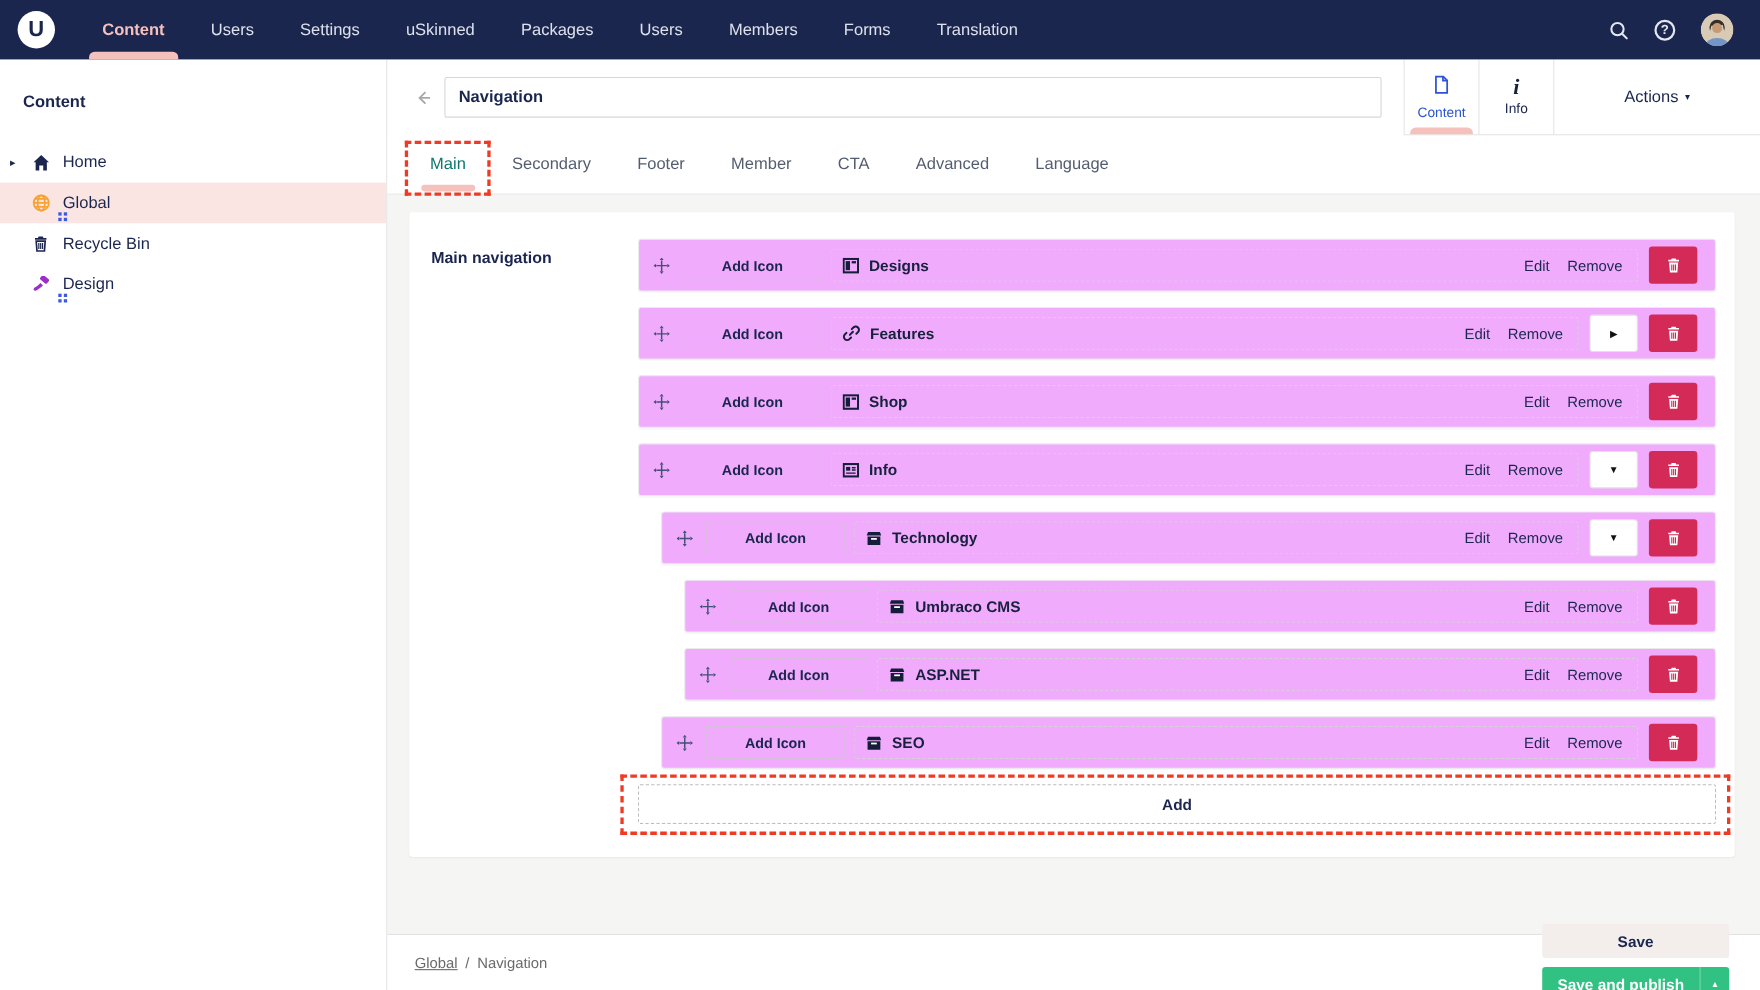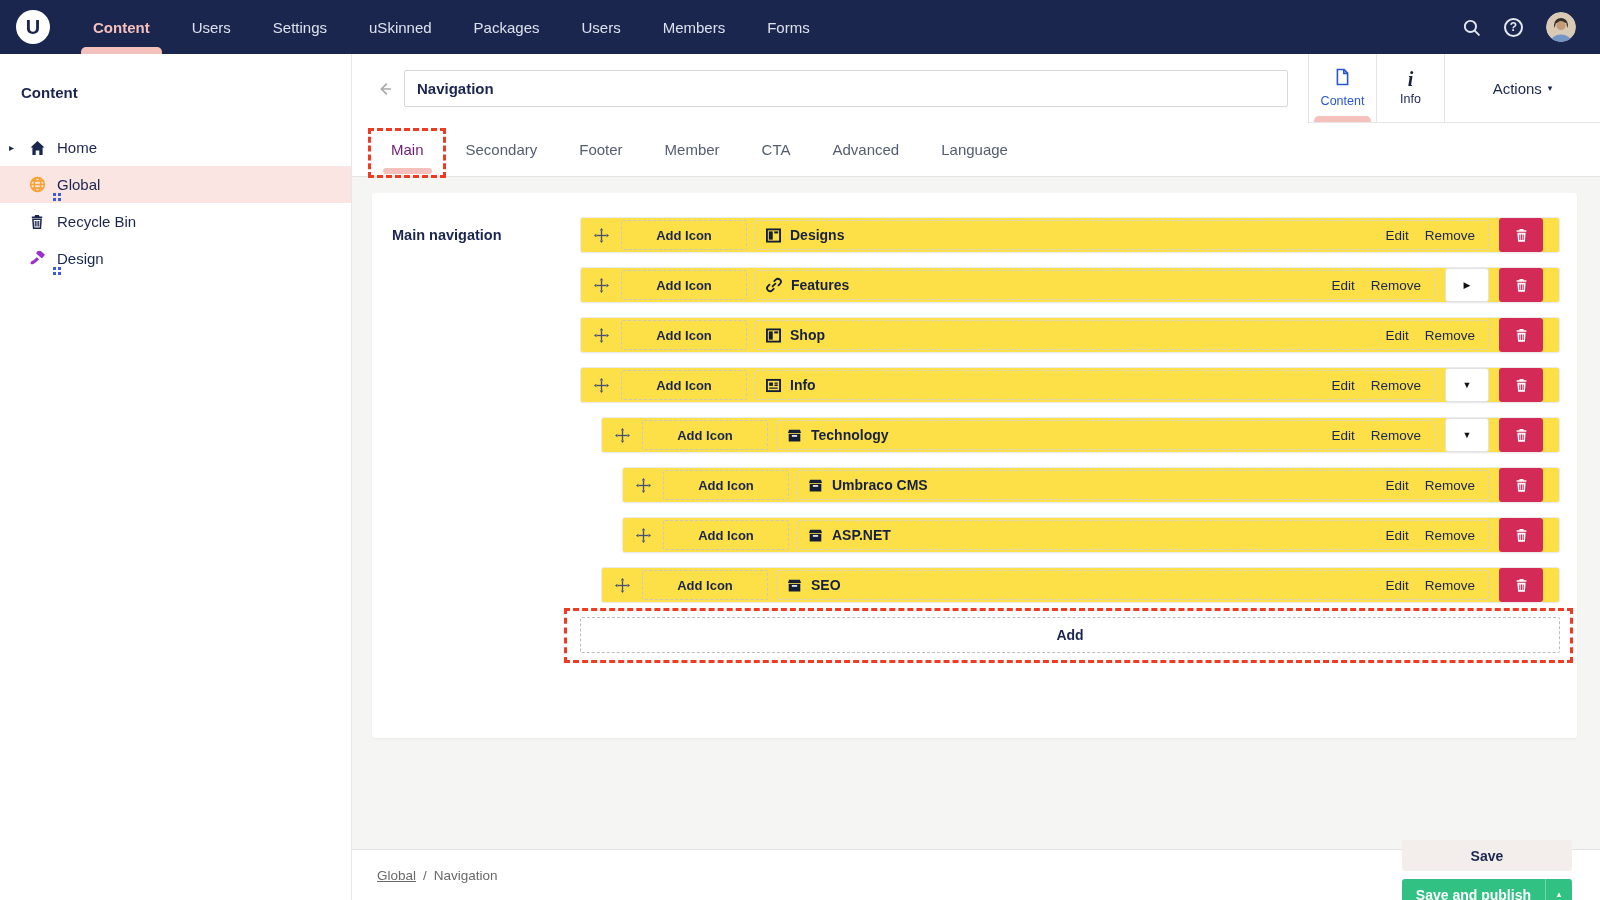--- a/index.html
+++ b/index.html
@@ -35,36 +35,36 @@
   .header-row1 { height:69px; display:flex; align-items:center; padding-left:20px; }
   .back-btn { width:24px; display:flex; justify-content:center; cursor:pointer; flex:0 0 auto; }
   .title-input { flex:1; margin-left:8px; height:37px; border:1px solid #d8d7d5; border-radius:2px; padding:0 12px; font-weight:bold; font-size:15px; color:#1b264f; font-family:inherit; outline:none; min-width:0; }
   .header-right { display:flex; height:100%; margin-left:20px; border-bottom:1px solid #e5e5e5; flex:0 0 auto; }
   .apps-tab { width:68px; display:flex; flex-direction:column; align-items:center; justify-content:center; gap:4px; position:relative; cursor:pointer; border-left:1px solid #e5e5e5; }
   .apps-tab .lbl { font-size:12.5px; }
   .apps-tab.content-tab .lbl { color:#2b55d4; }
   .apps-tab.info-tab .lbl { color:#1b264f; }
   .apps-tab.active::after { content:""; position:absolute; left:5px; right:5px; bottom:0; height:6px; background:#f5c1bc; border-radius:5px 5px 0 0; }
   .info-i { font-family:"Liberation Serif", serif; font-style:italic; font-weight:bold; font-size:20px; color:#17213d; line-height:18px; }
-  .actions-btn { width:156px; border-left:1px solid #e5e5e5; display:flex; align-items:center; justify-content:center; gap:6px; font-size:15px; color:#1b264f; cursor:pointer; }
+  .actions-btn { width:188px; border-left:1px solid #e5e5e5; display:flex; align-items:center; justify-content:center; gap:6px; font-size:15px; color:#1b264f; cursor:pointer; }
   .actions-caret { font-size:9px; color:#1b264f; }
 
   .tabs-row { height:54px; display:flex; align-items:stretch; padding-left:18px; border-bottom:1px solid #e5e5e5; background:#fff; }
   .tab { position:relative; display:flex; align-items:center; padding:0 21px; font-size:15px; color:#545d70; cursor:pointer; }
-  .tab.active { color:#701a75; }
+  .tab.active { color:#0f766e; }
   .tab .pill { position:absolute; left:13px; right:13px; bottom:2px; height:6px; border-radius:4px; background:#f5c1bc; }
   .tab .annotation { position:absolute; left:-2px; right:-1px; top:5px; bottom:-2px; border:3px dashed #ef3b24; pointer-events:none; }
 
   
   .content-body { flex:1; padding:16px 23px 0 20px; overflow:hidden; }
   .panel { background:#fff; border-radius:3px; box-shadow:0 1px 2px rgba(0,0,0,0.05); min-height:545px; padding:24px 17px 30px 20px; display:flex; }
   .prop-label { width:188px; flex:0 0 auto; font-weight:bold; font-size:14.5px; color:#1b264f; padding-top:10px; }
   .rows-col { flex:1; min-width:0; }
 
-  .nav-row { display:flex; align-items:center; height:36px; border:1px solid #ebebed; border-radius:3px; background:#fde047; box-shadow:0 1px 1px rgba(0,0,0,0.03); margin-bottom:14px; padding:0 16px 0 13px; }
+  .nav-row { display:flex; align-items:center; height:48px; border:1px solid #ebebed; border-radius:3px; background:#f0abfc; box-shadow:0 1px 1px rgba(0,0,0,0.03); margin-bottom:14px; padding:0 16px 0 13px; }
   .drag { display:flex; cursor:move; flex:0 0 auto; }
   .add-icon-btn { margin-left:12px; width:126px; height:30px; flex:0 0 auto; border:1px dashed #c8c8c8; border-radius:2px; background:transparent; color:#1b264f; font-weight:bold; font-size:13px; font-family:inherit; cursor:pointer; }
   .row-box { flex:1; min-width:0; margin-left:8px; height:30px; border:1px dashed #d4d4d4; border-radius:2px; display:flex; align-items:center; gap:9px; padding:0 13px 0 10px; }
   .row-icon { display:flex; flex:0 0 auto; }
   .row-label { font-weight:bold; font-size:14px; color:#17213d; white-space:nowrap; }
   .row-links { margin-left:auto; display:flex; gap:16px; }
   .row-link { font-size:13.5px; color:#1b264f; cursor:pointer; }
   .caret-btn { margin-left:10px; width:44px; height:34px; flex:0 0 auto; border:1px solid #e2e2e2; border-radius:3px; background:#fff; font-size:9px; color:#111; cursor:pointer; }
   .trash-btn { margin-left:10px; width:44px; height:34px; flex:0 0 auto; border:none; border-radius:3px; background:#d42a57; display:flex; align-items:center; justify-content:center; cursor:pointer; }
 
@@ -104,20 +104,23 @@
         <span>Packages</span>
       </div>
       <div class="nav-item">
         <span>Users</span>
       </div>
       <div class="nav-item">
         <span>Members</span>
       </div>
       <div class="nav-item">
         <span>Forms</span>
+      </div>
+      <div class="nav-item">
+        <span>Translation</span>
       </div>
     </div>
   <div class="topbar-right">
     <span class="icon-btn" id="search-icon-slot">
         <svg width="19" height="19" viewBox="0 0 18 18" fill="none" stroke="#e3e7f0" stroke-width="1.8">
           <circle cx="8" cy="8" r="5.3"></circle>
           <path d="M12 12l4 4" stroke-linecap="round"></path>
         </svg>
       </span>
     <span class="help-circle"></span>

